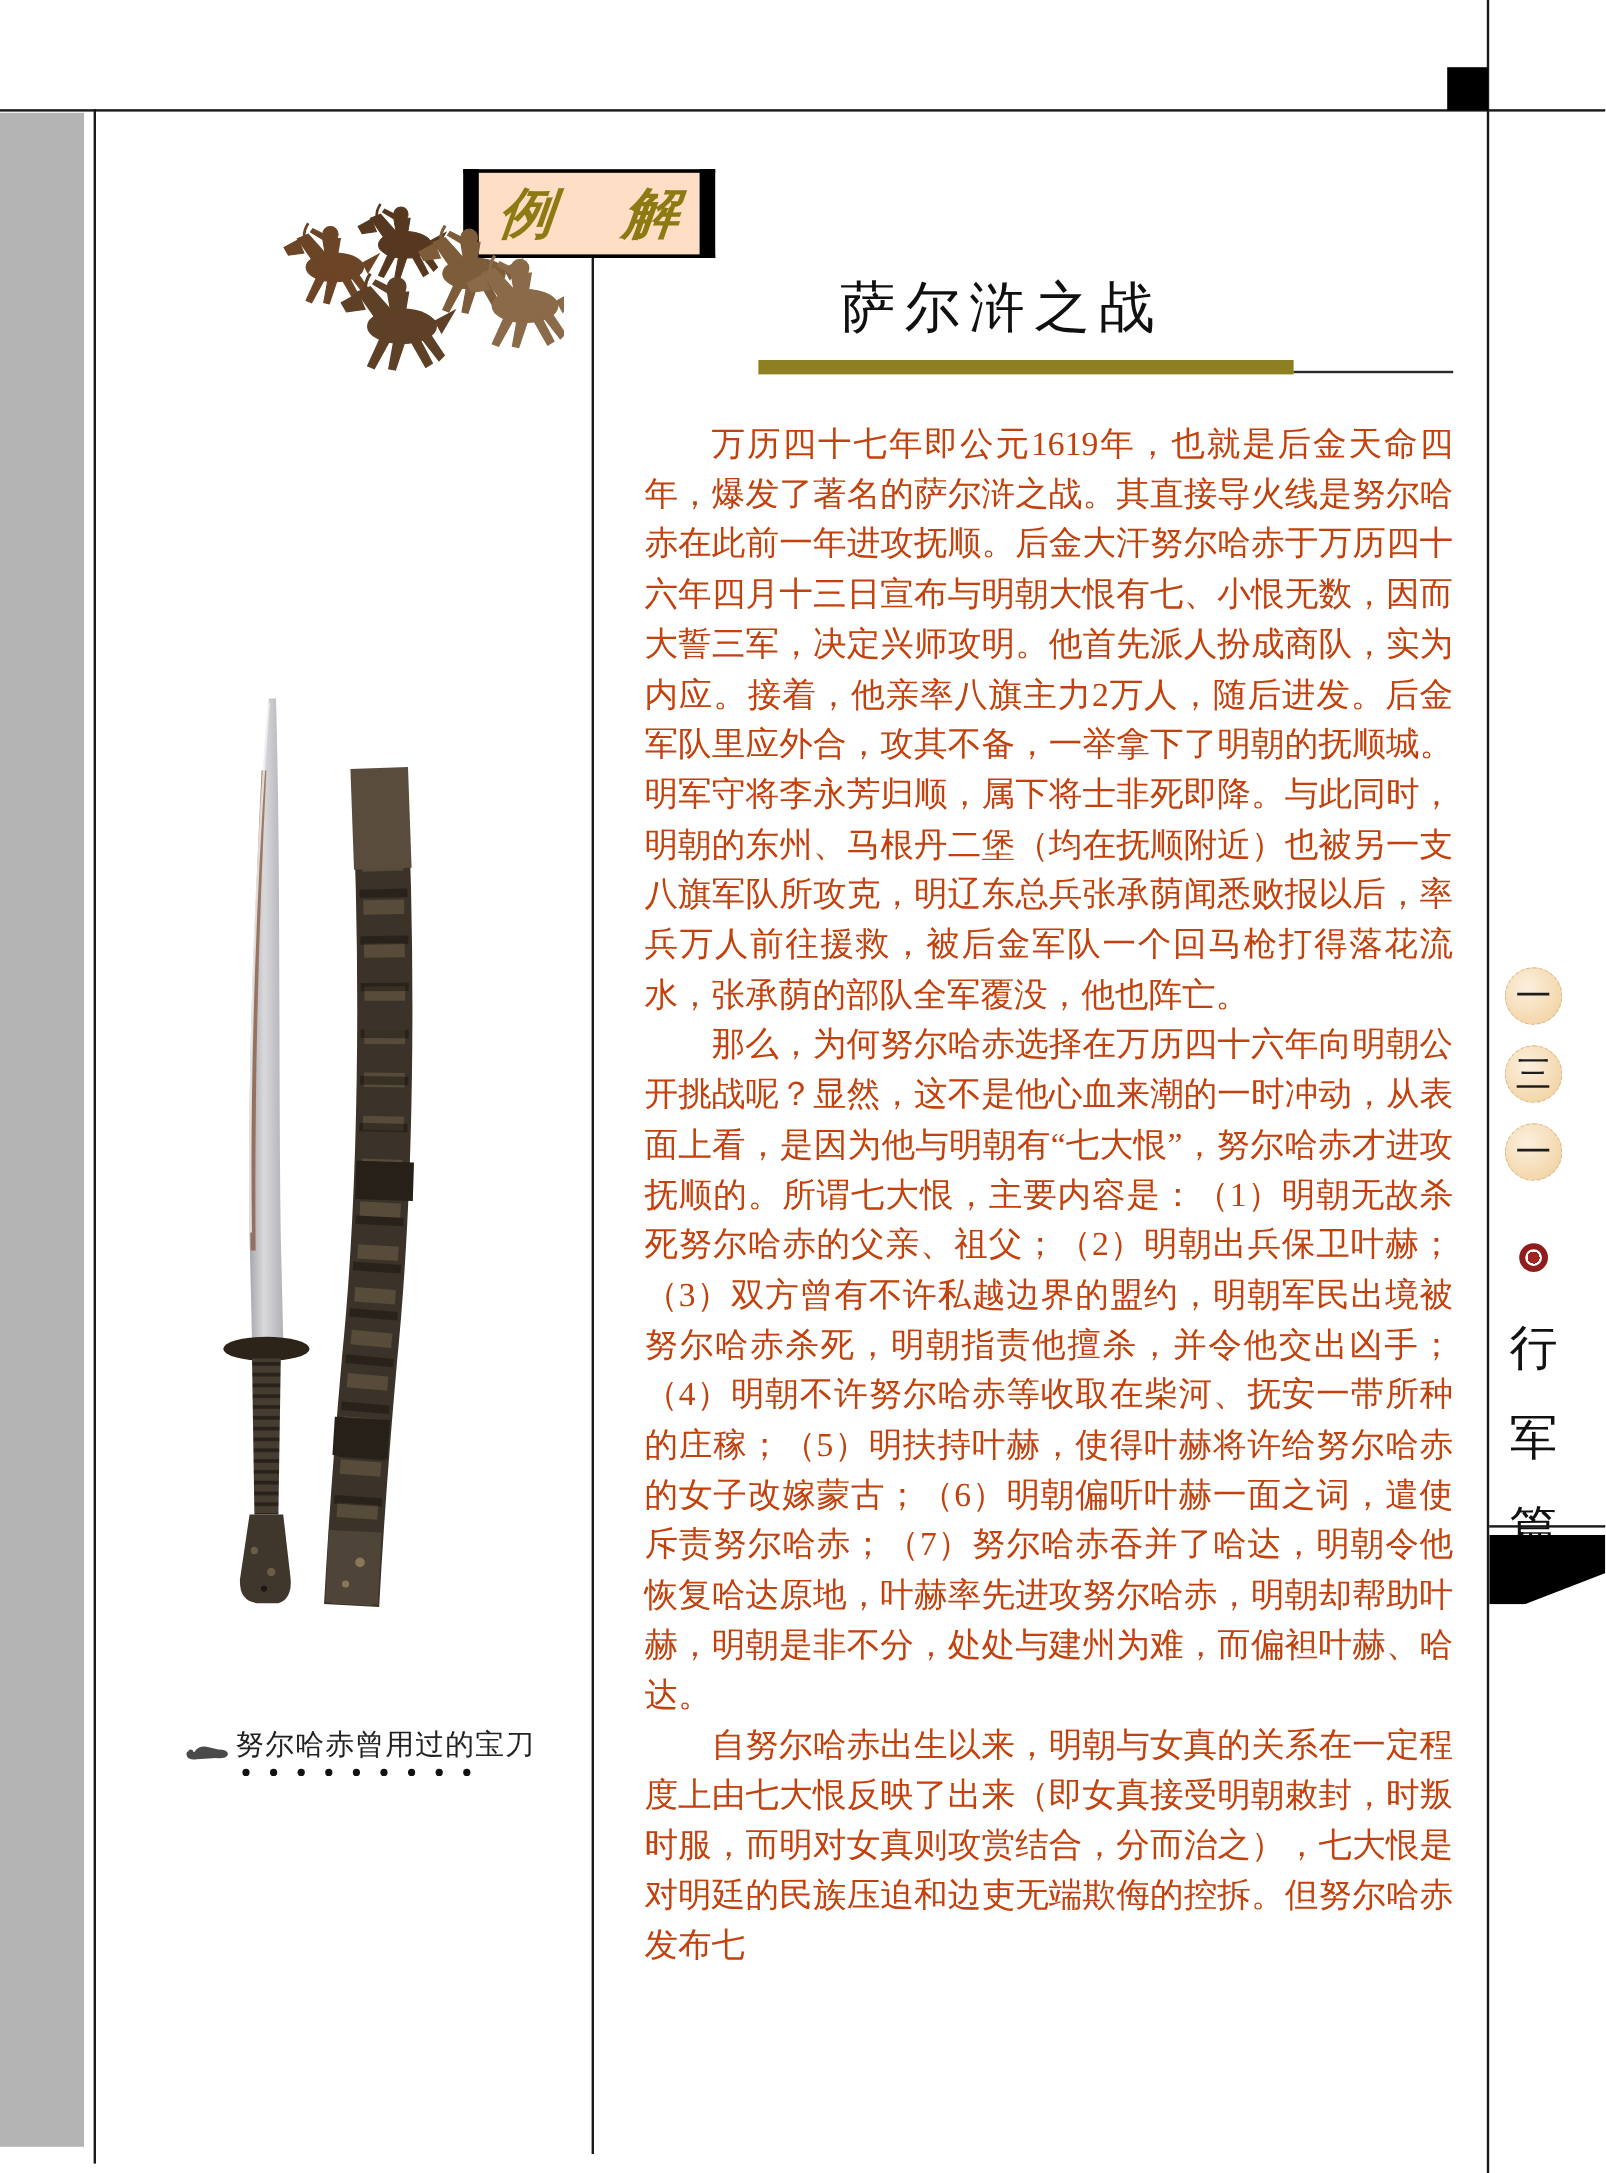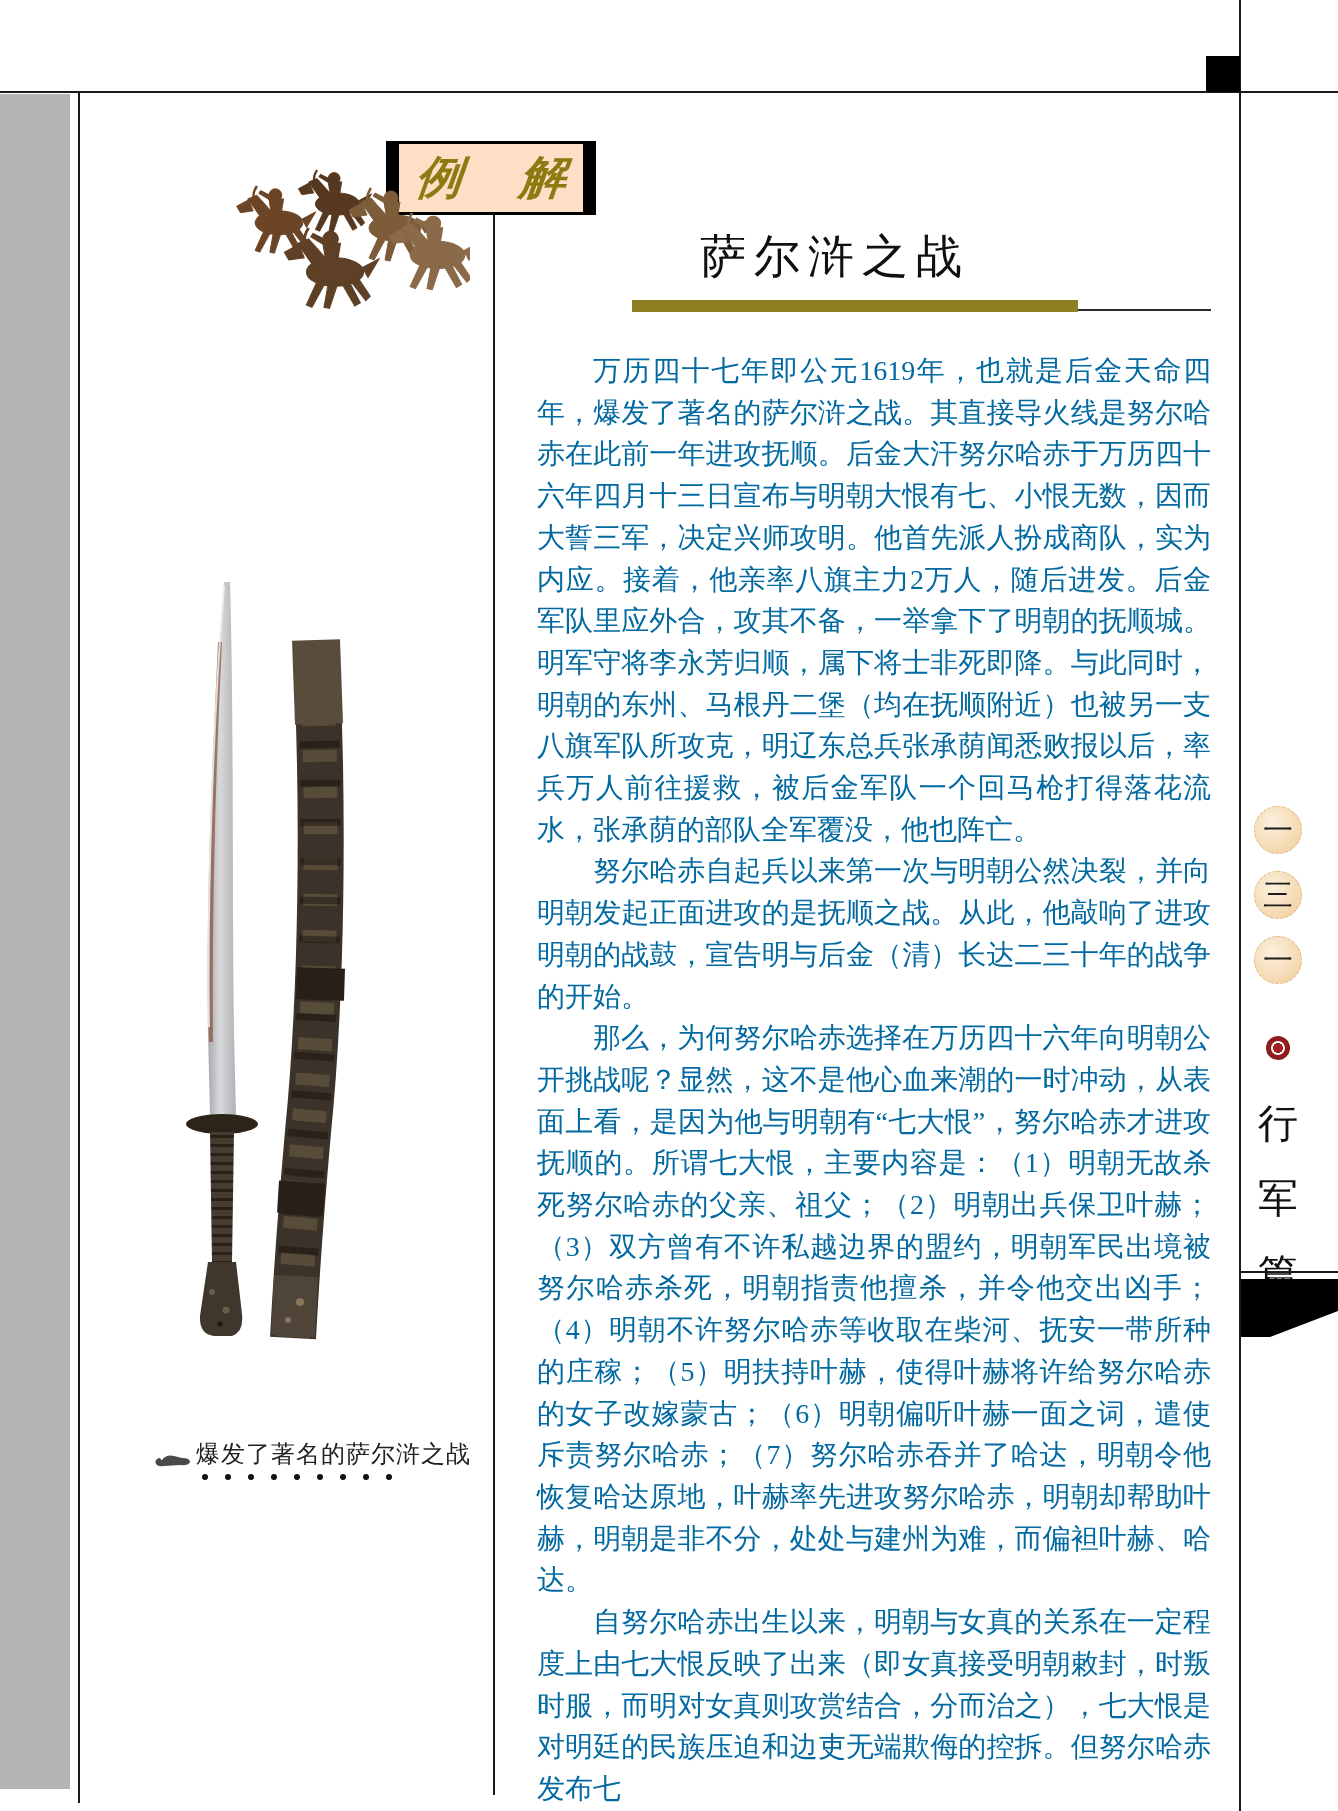--- a/index.html
+++ b/index.html
@@ -34,21 +34,21 @@
   
   .article-title{
     position:absolute;left:700px;top:226px;width:460px;
     font-size:46px;letter-spacing:8px;color:#101010;white-space:nowrap;
   }
   .title-underline-bar{position:absolute;left:632px;top:300px;width:446px;height:12px;background:#8e7f23;}
   .title-underline-ext{position:absolute;left:1078px;top:309px;width:133px;height:2px;background:#2a2a2a;}
   
   .article-body{
     position:absolute;left:537px;top:350px;width:674px;
-    font-size:28px;line-height:41.7px;text-align:justify;color:#0369a1;
+    font-size:28px;line-height:41.7px;text-align:justify;color:#c2410c;
   }
   .article-body p{margin:0;text-indent:2em;}
   
   .cavalry-photo{position:absolute;left:225px;top:158px;width:245px;height:175px;}
   .sword-photo{position:absolute;left:150px;top:572px;width:220px;height:790px;}
   
   .figure-caption-row{position:absolute;left:152px;top:1438px;width:330px;}
   .figure-marker-icon{position:absolute;left:0;top:12px;width:40px;height:22px;}
   .figure-caption{position:absolute;left:44px;top:0;font-size:24px;letter-spacing:1px;color:#222;white-space:nowrap;}
   .caption-dots{position:absolute;left:50px;top:36px;display:flex;gap:17px;}
@@ -120,21 +120,20 @@
     <use href="#horse" transform="translate(160,55) scale(1.05)" fill="#8a6a48" stroke="#8a6a48"></use>
     <use href="#horse" transform="translate(55,70) scale(1.1)" fill="#5e4027" stroke="#5e4027"></use>
   </svg>
 
   <div class="article-title">萨尔浒之战</div>
   <div class="title-underline-bar"></div>
   <div class="title-underline-ext"></div>
 
   <div class="article-body">
     <p>万历四十七年即公元1619年，也就是后金天命四年，爆发了著名的萨尔浒之战。其直接导火线是努尔哈赤在此前一年进攻抚顺。后金大汗努尔哈赤于万历四十六年四月十三日宣布与明朝大恨有七、小恨无数，因而大誓三军，决定兴师攻明。他首先派人扮成商队，实为内应。接着，他亲率八旗主力2万人，随后进发。后金军队里应外合，攻其不备，一举拿下了明朝的抚顺城。明军守将李永芳归顺，属下将士非死即降。与此同时，明朝的东州、马根丹二堡（均在抚顺附近）也被另一支八旗军队所攻克，明辽东总兵张承荫闻悉败报以后，率兵万人前往援救，被后金军队一个回马枪打得落花流水，张承荫的部队全军覆没，他也阵亡。</p>
-    <p>努尔哈赤自起兵以来第一次与明朝公然决裂，并向明朝发起正面进攻的是抚顺之战。从此，他敲响了进攻明朝的战鼓，宣告明与后金（清）长达二三十年的战争的开始。</p>
     <p>那么，为何努尔哈赤选择在万历四十六年向明朝公开挑战呢？显然，这不是他心血来潮的一时冲动，从表面上看，是因为他与明朝有“七大恨”，努尔哈赤才进攻抚顺的。所谓七大恨，主要内容是：（1）明朝无故杀死努尔哈赤的父亲、祖父；（2）明朝出兵保卫叶赫；（3）双方曾有不许私越边界的盟约，明朝军民出境被努尔哈赤杀死，明朝指责他擅杀，并令他交出凶手；（4）明朝不许努尔哈赤等收取在柴河、抚安一带所种的庄稼；（5）明扶持叶赫，使得叶赫将许给努尔哈赤的女子改嫁蒙古；（6）明朝偏听叶赫一面之词，遣使斥责努尔哈赤；（7）努尔哈赤吞并了哈达，明朝令他恢复哈达原地，叶赫率先进攻努尔哈赤，明朝却帮助叶赫，明朝是非不分，处处与建州为难，而偏袒叶赫、哈达。</p>
     <p>自努尔哈赤出生以来，明朝与女真的关系在一定程度上由七大恨反映了出来（即女真接受明朝敕封，时叛时服，而明对女真则攻赏结合，分而治之），七大恨是对明廷的民族压迫和边吏无端欺侮的控拆。但努尔哈赤发布七</p>
   </div>
 
   <svg class="sword-photo" viewBox="0 0 220 790">
     <defs>
       <linearGradient id="bladeGrad" gradientUnits="userSpaceOnUse" x1="52" y1="0" x2="92" y2="0">
         <stop offset="0" stop-color="#8e8e94"></stop>
         <stop offset="0.45" stop-color="#d9d9dc"></stop>
         <stop offset="1" stop-color="#a2a2a8"></stop>
@@ -167,21 +166,21 @@
     <path d="M146 704 L143 764" stroke="#4e4437" stroke-width="44" fill="none"></path>
     <circle cx="150" cy="730" r="4" fill="#8a775a"></circle>
       <circle cx="138" cy="748" r="3" fill="#8a775a"></circle>
   </svg>
 
   <div class="figure-caption-row">
     <svg class="figure-marker-icon" viewBox="0 0 40 22">
       <path d="M4 14 Q2 10 6 9 L10 10 Q14 4 22 6 L30 8 Q38 8 38 12 Q36 16 28 15 L12 16 Q6 17 4 14 Z" fill="#4a4a4a"></path>
       <circle cx="7" cy="10" r="2" fill="#4a4a4a"></circle>
     </svg>
-    <span class="figure-caption">爆发了著名的萨尔浒之战</span>
+    <span class="figure-caption">努尔哈赤曾用过的宝刀</span>
     <span class="caption-dots">
       <i class="caption-dot"></i>
       <i class="caption-dot"></i>
       <i class="caption-dot"></i>
       <i class="caption-dot"></i>
       <i class="caption-dot"></i>
       <i class="caption-dot"></i>
       <i class="caption-dot"></i>
       <i class="caption-dot"></i>
       <i class="caption-dot"></i>

